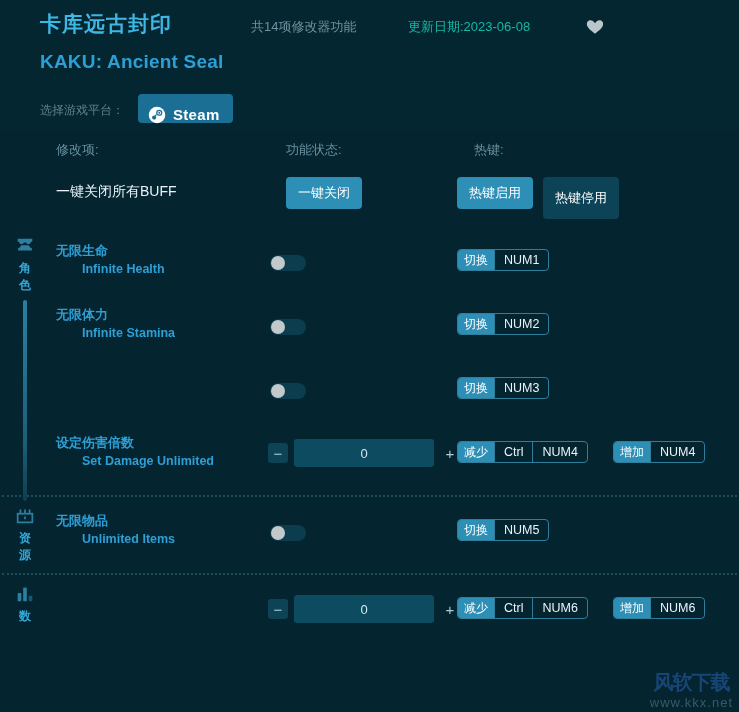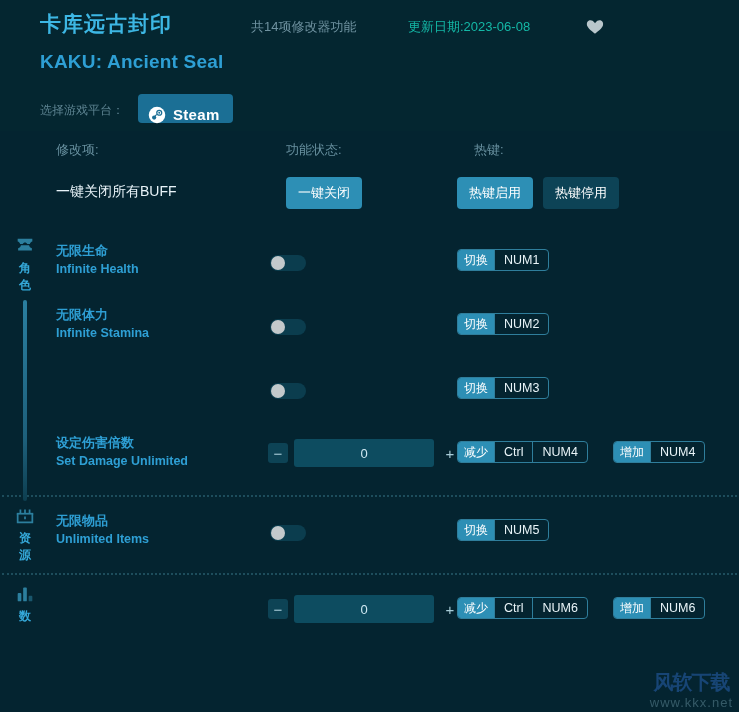--- a/index.html
+++ b/index.html
@@ -114,21 +114,21 @@
     padding: 7px 12px;
     cursor: pointer;
   }
   .btn-dark {
     background: #0d4356;
     border: none;
     border-radius: 4px;
     color: #ffffff;
     font-size: 13px;
     font-family: inherit;
-    padding: 7px 12px;
+    padding: 12px 12px;
     cursor: pointer;
   }
   .master-close { position: absolute; left: 286px; top: 10px; }
   .master-hk-on  { position: absolute; left: 457px; top: 10px; }
   .master-hk-off { position: absolute; left: 543px; top: 10px; }
 
   
   .sections { position: relative; }
   .section { position: relative; }
   .sec-divider {
@@ -169,20 +169,21 @@
     font-size: 13px;
     font-weight: bold;
     color: #2e9fd4;
     line-height: 18px;
   }
   .frow-en {
     font-size: 12.5px;
     font-weight: bold;
     color: #2e9fd4;
     line-height: 18px;
+    margin-left: 26px;
   }
 
   
   .toggle {
     position: absolute;
     left: 270px; top: 22px;
     width: 36px; height: 16px;
     border-radius: 8px;
     background: #0b3d4e;
     cursor: pointer;

